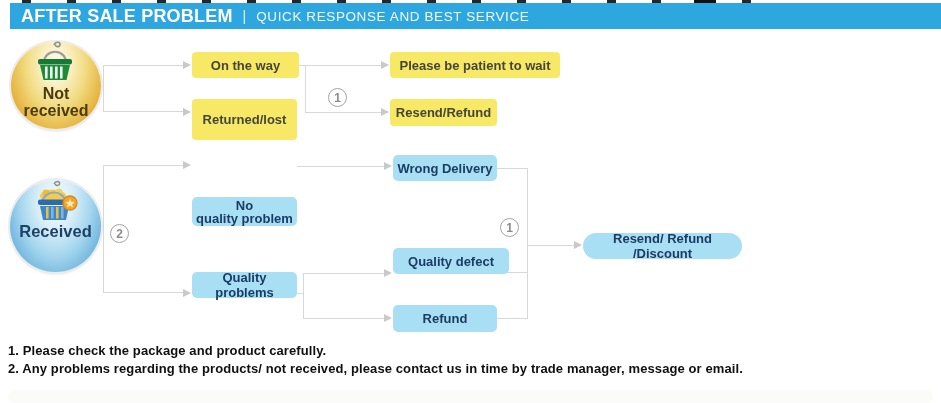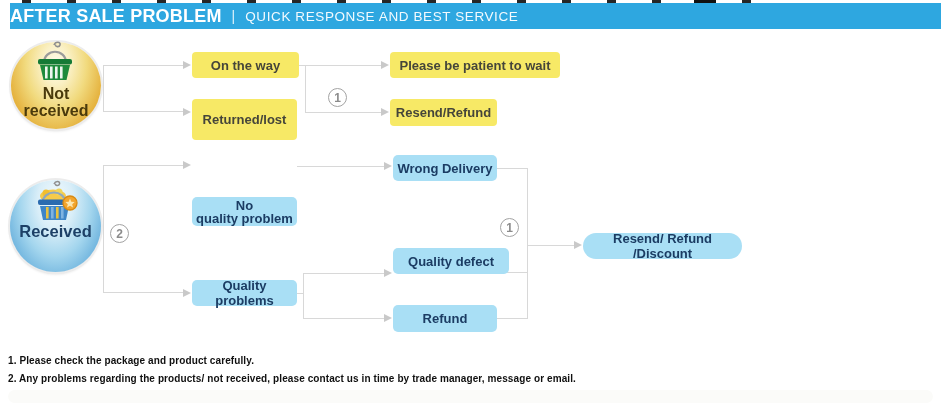--- a/index.html
+++ b/index.html
@@ -4,21 +4,21 @@
 <style>
   html,body{margin:0;padding:0;background:#fff;}
   #stage{position:relative;width:941px;height:403px;background:#ffffff;overflow:hidden;
          font-family:"Liberation Sans",sans-serif;}
   
   .top-marks{position:absolute;left:22px;top:0;width:740px;height:3px;
     background:repeating-linear-gradient(90deg,#262626 0 9px,transparent 9px 45px);}
   .top-blob{position:absolute;left:694px;top:0;width:22px;height:3px;background:#111;}
   
   .header{position:absolute;left:10px;top:3px;width:931px;height:26px;background:#2EA7E0;
-          display:flex;align-items:center;box-sizing:border-box;}
+          display:flex;align-items:center;padding-left:11px;box-sizing:border-box;}
   .header .title{color:#fff;font-size:18px;font-weight:bold;letter-spacing:.2px;white-space:nowrap;}
   .header .sep{color:rgba(255,255,255,.85);font-size:14px;margin:0 10px;font-weight:400;}
   .header .subtitle{color:#F2FAFE;font-size:13.5px;letter-spacing:.6px;white-space:nowrap;}
   
   .sphere{position:absolute;border-radius:50%;}
   .sphere.gold{left:11px;top:42px;width:90px;height:87px;
     background:radial-gradient(ellipse at 50% 26%,#FEFCEF 0%,#FAF0C4 22%,#F1DA7E 48%,#E5B23E 76%,#D2901E 100%);
     box-shadow:0 0 0 2px #ECECEC,0 2px 3px rgba(0,0,0,.15);}
   .sphere.blue{left:10px;top:180px;width:91px;height:92px;
     background:radial-gradient(ellipse at 50% 24%,#F4FBFE 0%,#D9EEF8 28%,#A4D6EE 55%,#63ACDA 85%,#4E98CD 100%);
@@ -36,22 +36,22 @@
   
   .hline{position:absolute;height:0;border-top:1px solid #D8D8D8;}
   .vline{position:absolute;width:0;border-left:1px solid #D8D8D8;}
   .bracket{position:absolute;border:1px solid #D8D8D8;border-right:none;box-sizing:border-box;}
   .arrow{position:absolute;width:0;height:0;border-left:8px solid #C9C9C9;
          border-top:4.5px solid transparent;border-bottom:4.5px solid transparent;}
   .marker{position:absolute;width:19px;height:19px;border:1px solid #A3A3A3;border-radius:50%;
           color:#8C8C8C;font-size:12px;font-weight:600;display:flex;align-items:center;
           justify-content:center;background:#fff;box-sizing:border-box;}
   
-  .notes{position:absolute;left:8px;top:352px;width:920px;color:#101010;
-         font-size:10px;font-weight:bold;line-height:17.5px;letter-spacing:.1px;}
+  .notes{position:absolute;left:8px;top:342px;width:920px;color:#101010;
+         font-size:13px;font-weight:bold;line-height:17.5px;letter-spacing:.1px;}
   .bottom-band{position:absolute;left:8px;top:390px;width:925px;height:13px;
          background:#FBFBF9;border-radius:8px;}
 </style>
 </head>
 <body>
 
 <div id="stage">
 
   <div class="top-marks"></div>
   <div class="top-blob"></div>
@@ -136,21 +136,21 @@
   <div class="hline" style="left:497px;top:318px;width:31px;"></div>
   <div class="vline" style="left:527px;top:168px;height:151px;"></div>
   <div class="hline" style="left:527px;top:245px;width:48px;"></div>
   <div class="arrow" style="left:574px;top:240.5px;"></div>
   <div class="marker" style="left:500px;top:218px;">1</div>
 
   <div class="fbox bbox two-line" style="left:192px;top:153px;width:105px;height:29px;flex-direction:column;margin-top:44px;">
     <div>No</div>
     <div>quality problem</div>
   </div>
-  <div class="fbox bbox" style="left:192px;top:280px;width:105px;height:26px;">Quality problems</div>
+  <div class="fbox bbox" style="left:192px;top:272px;width:105px;height:26px;">Quality problems</div>
   <div class="fbox bbox" style="left:393px;top:155px;width:104px;height:26px;">Wrong Delivery</div>
   <div class="fbox bbox" style="left:393px;top:248px;width:116px;height:26px;">Quality defect</div>
   <div class="fbox bbox" style="left:393px;top:305px;width:104px;height:27px;">Refund</div>
   <div class="fbox bbox" style="left:583px;top:233px;width:159px;height:26px;border-radius:13px;">Resend/ Refund /Discount</div>
 
   <div class="notes">
     <div>1. Please check the package and product carefully.</div>
     <div>2. Any problems regarding the products/ not received, please contact us in time by trade manager, message or email.</div>
   </div>
 

